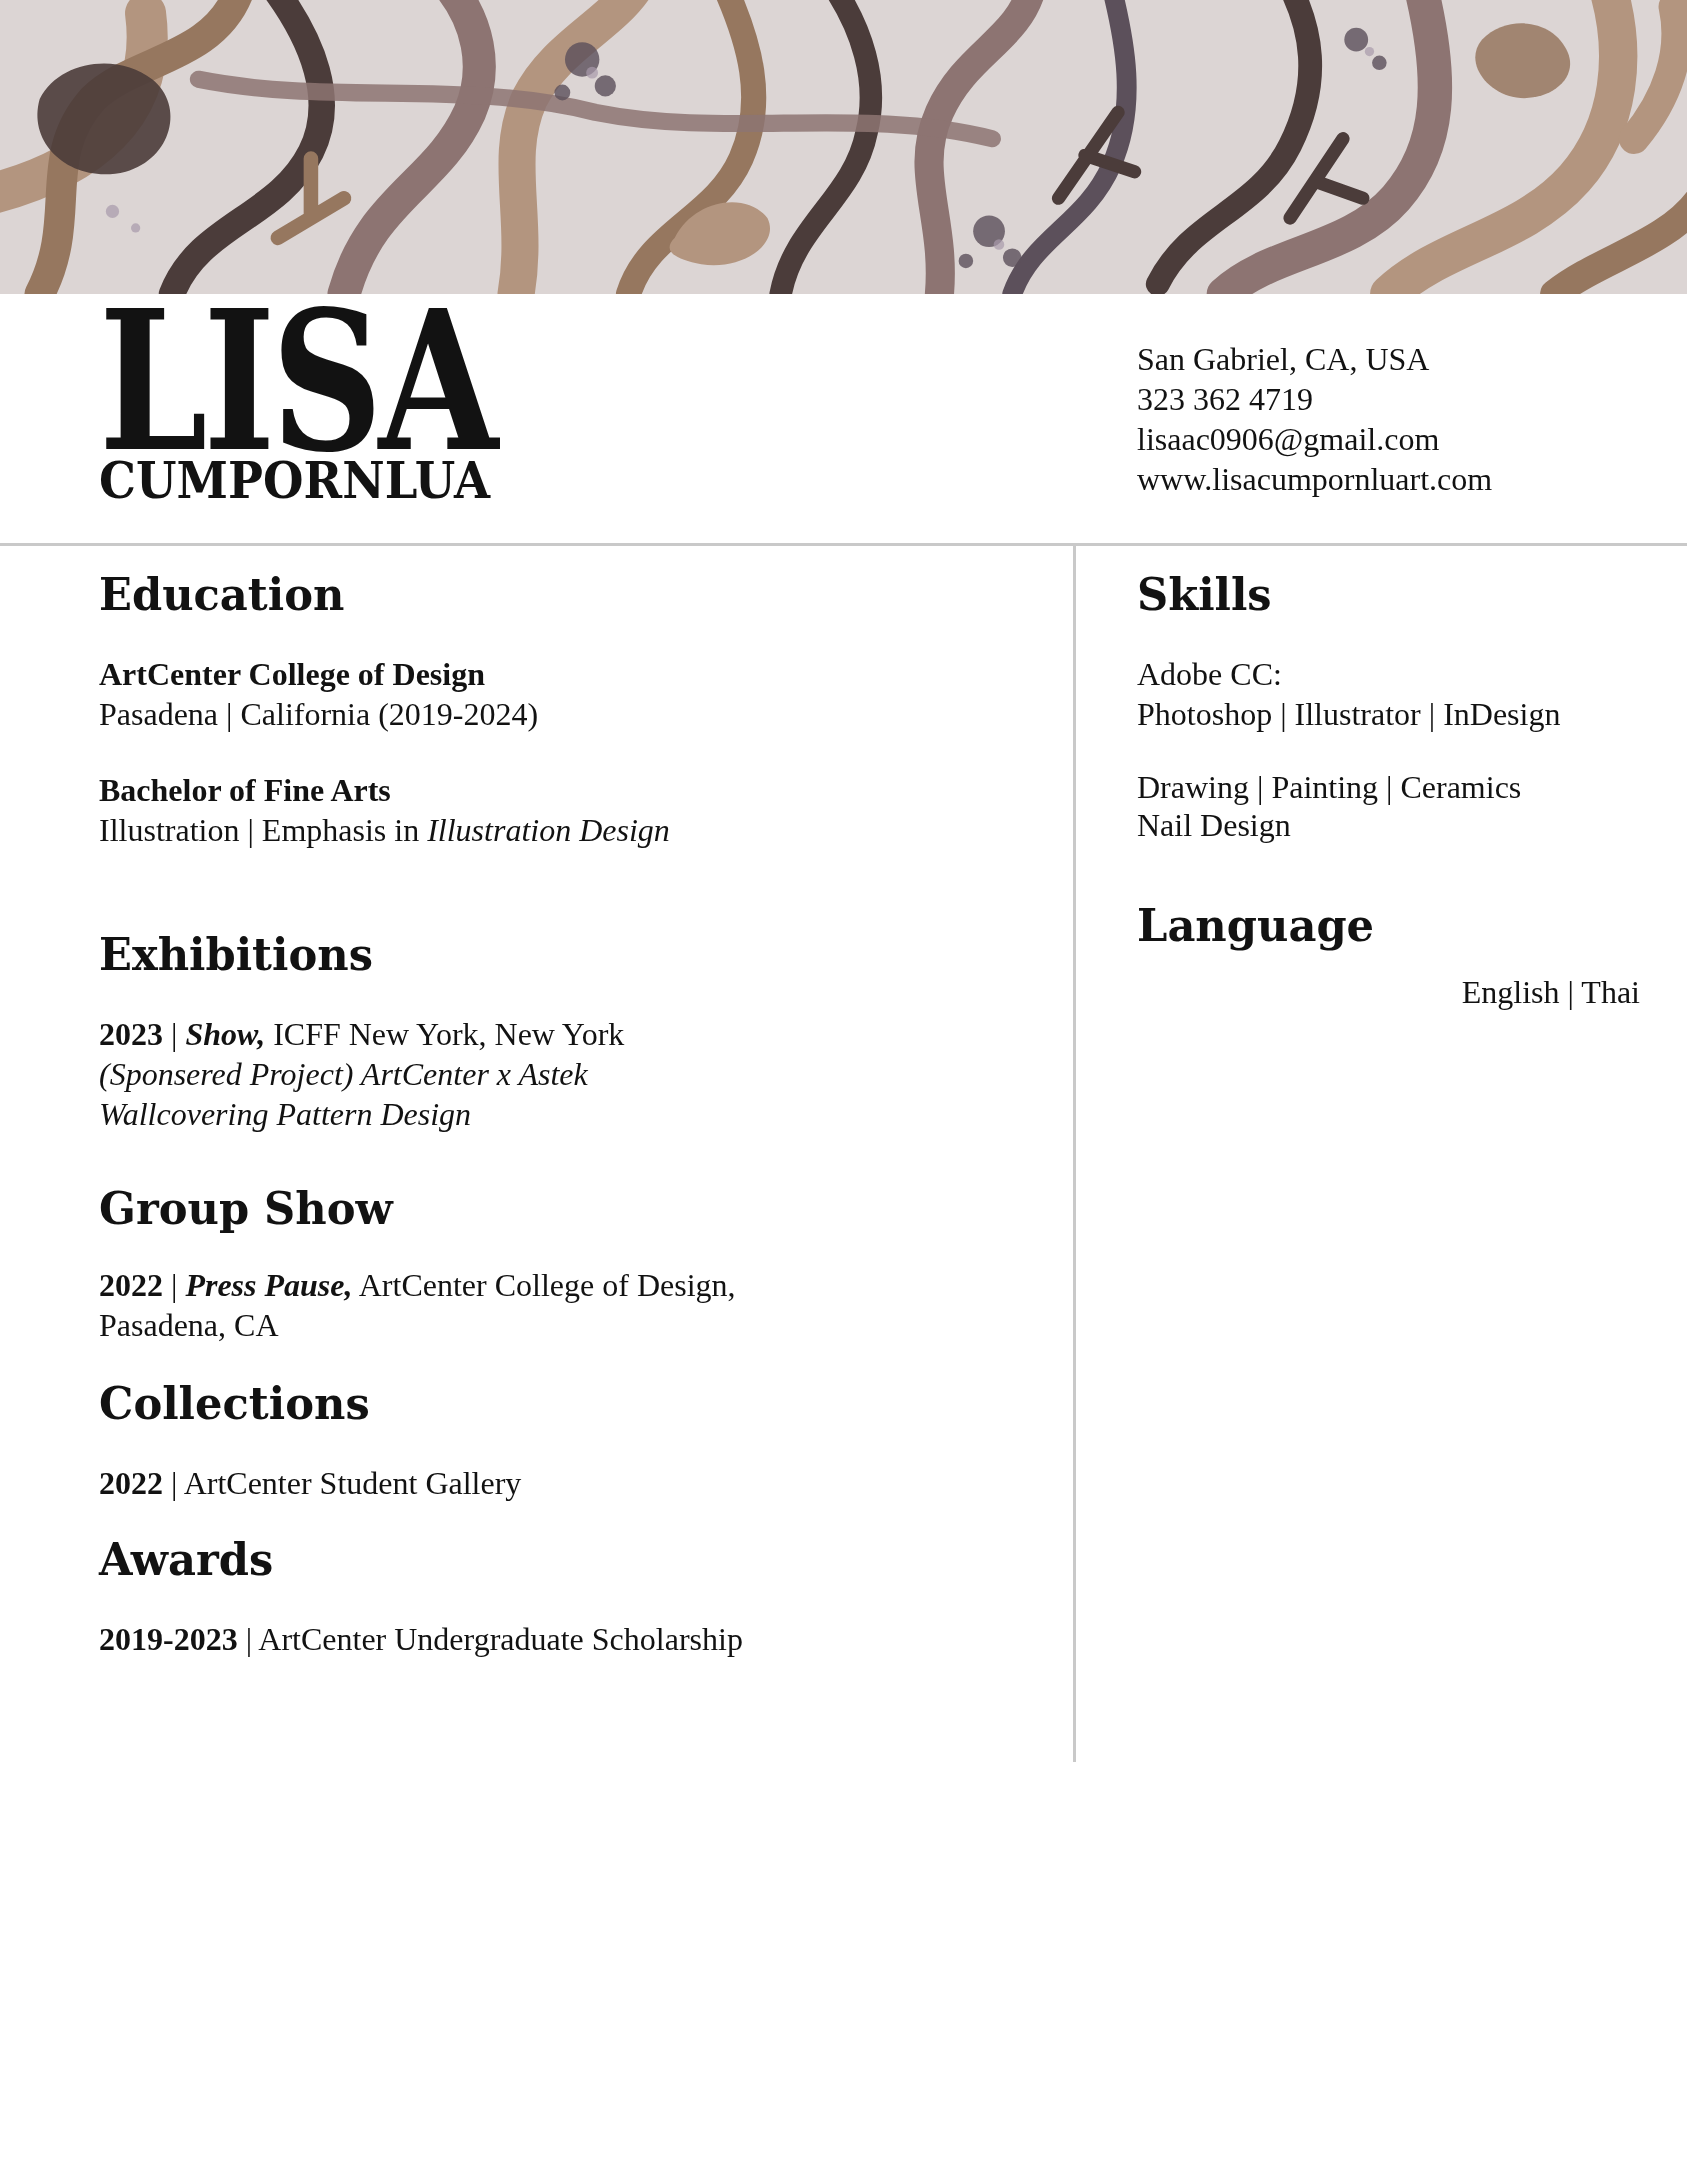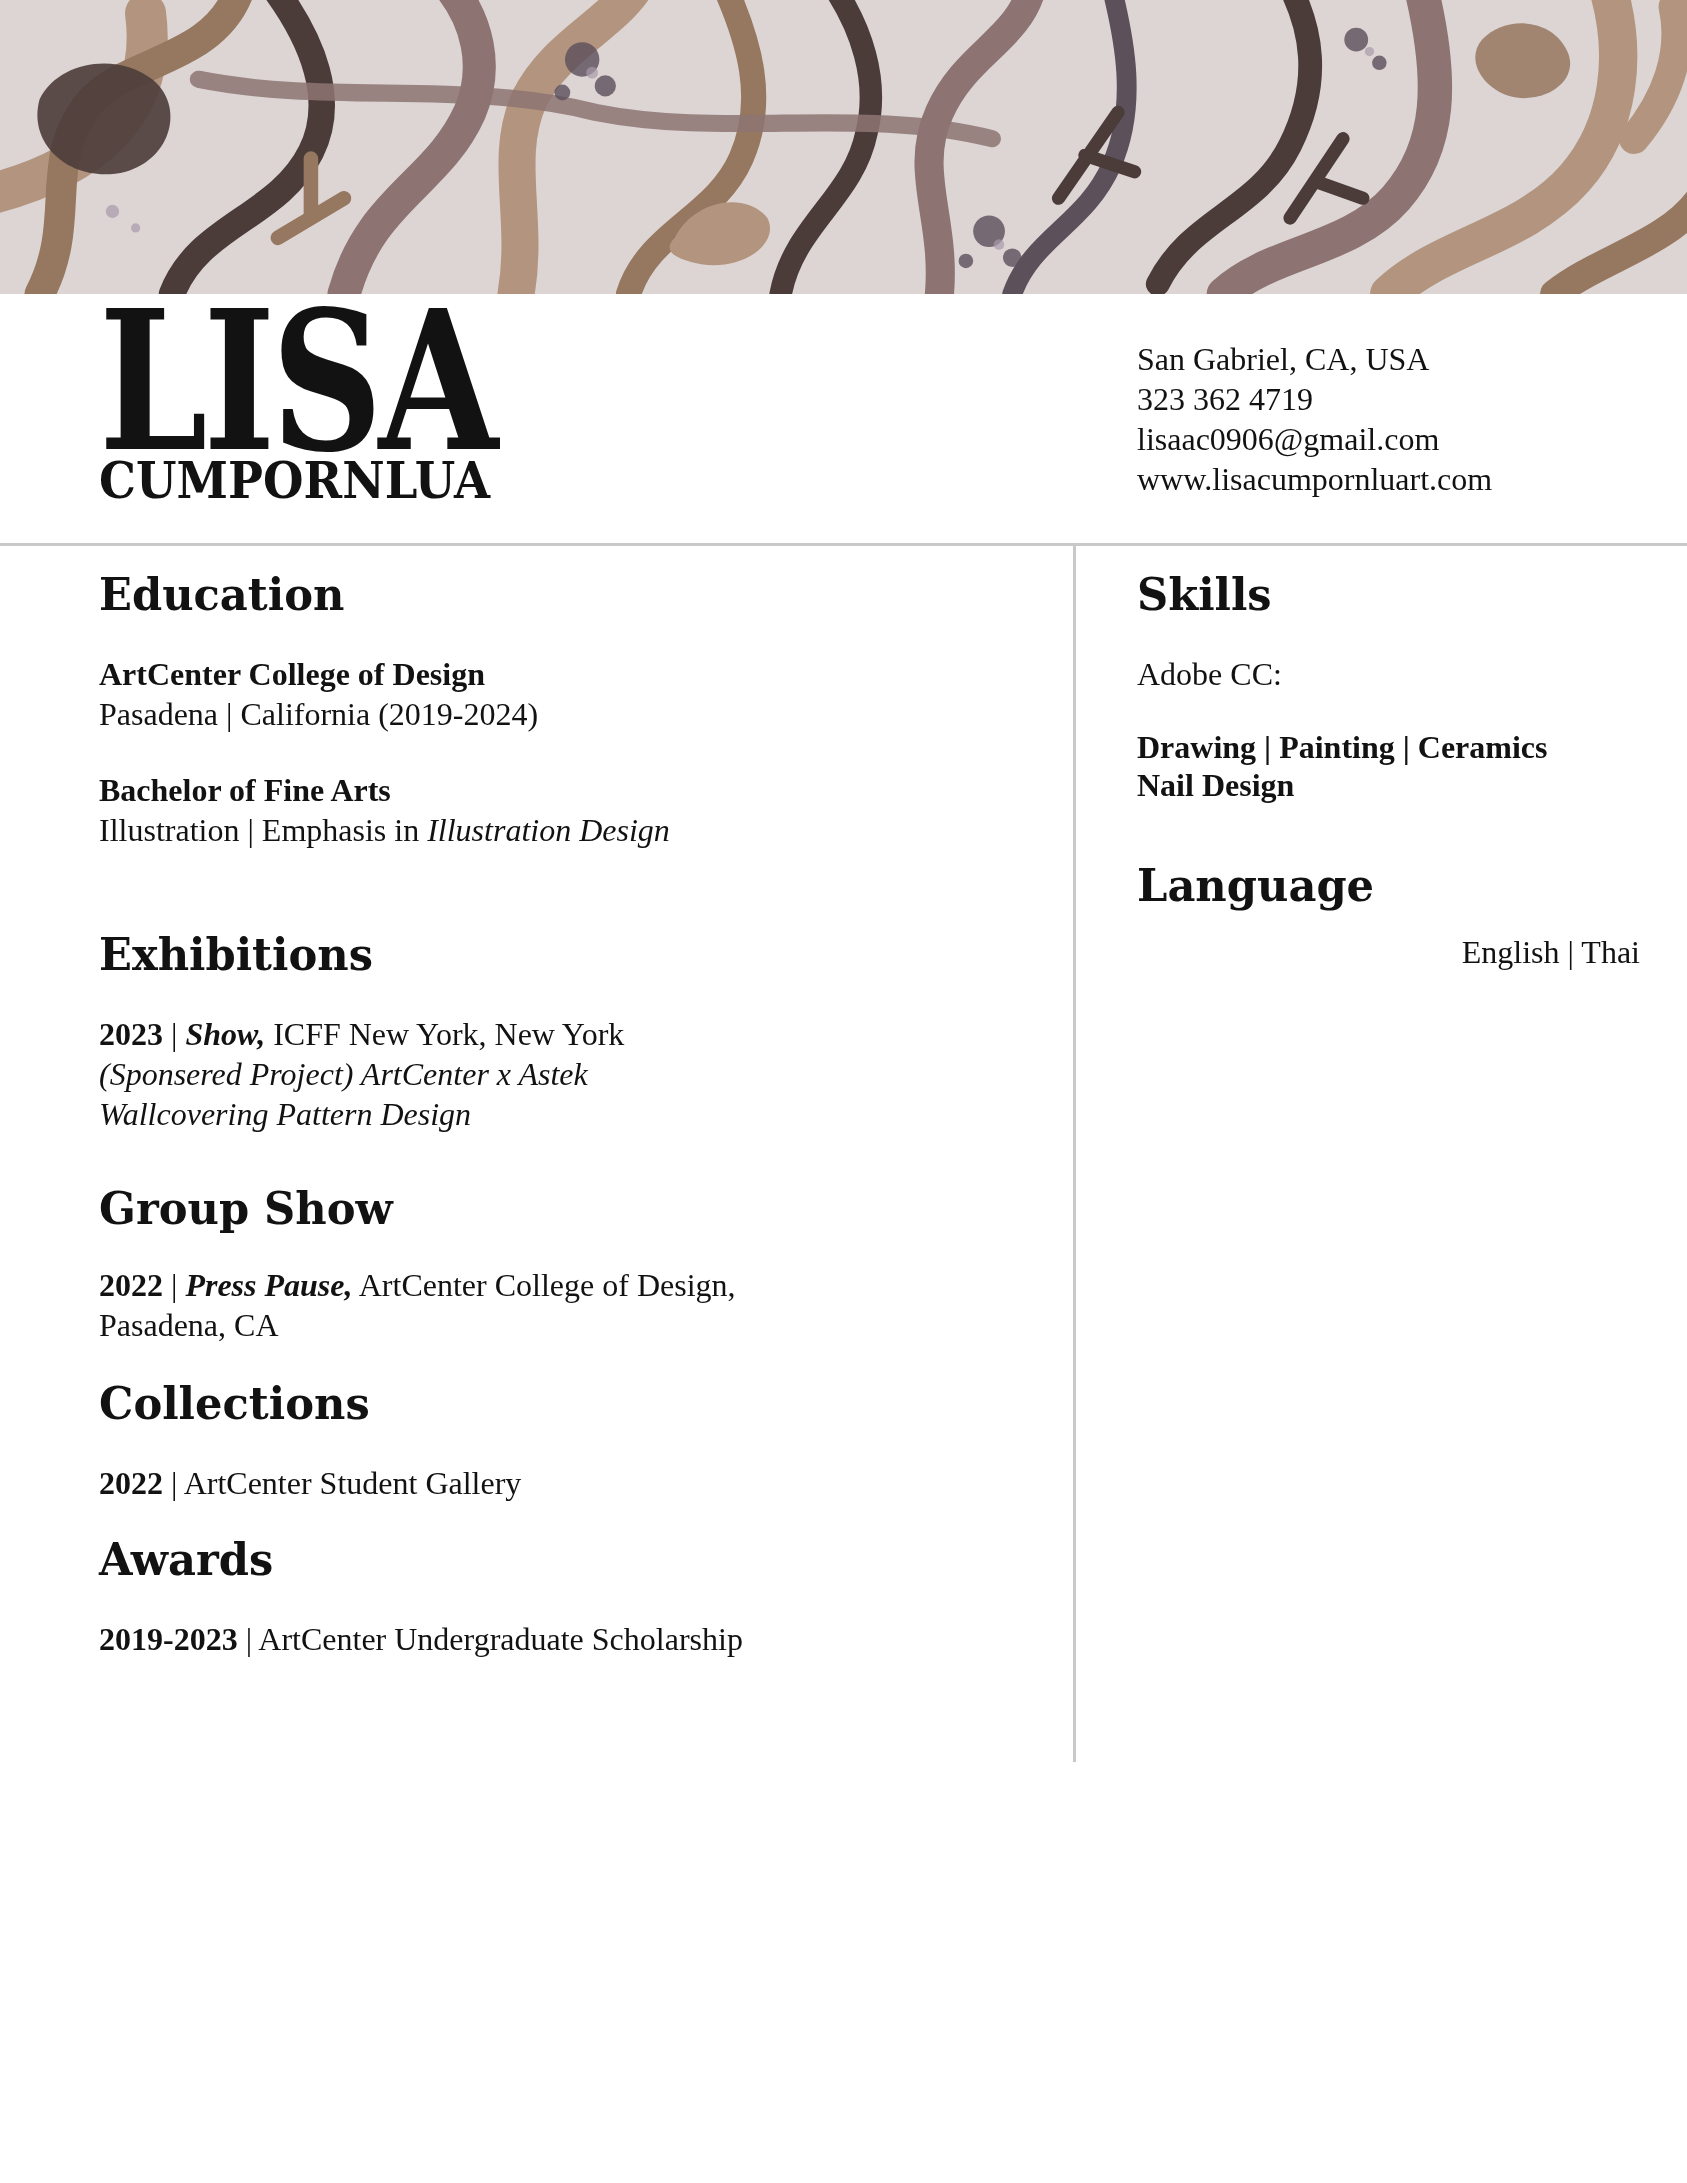--- a/index.html
+++ b/index.html
@@ -91,21 +91,21 @@
   .group-entry{margin-top:26.5px;}
   .h-collections{margin-top:30px;}
   .coll-list{margin-top:26.5px;}
   .coll-list p{line-height:49px;}
   .h-awards{margin-top:23px;}
   .award-row{margin-top:30px;}
 
   
   .skills-g1{margin-top:30px;}
   .skills-g2{margin-top:34px;}
-  .skills-g2 p{line-height:38px;font-weight:bold;}
+  .skills-g2 p{line-height:38px;}
   .h-language{margin-top:53px;}
   .lang-row{margin-top:16.5px;text-align:right;}
 </style>
 </head>
 <body>
 
 <div class="page">
 
   <div class="banner">
     <svg viewBox="0 0 2550 445" preserveAspectRatio="none">
@@ -213,20 +213,21 @@
     </div>
 
   </div>
 
   <div class="col-right">
 
     <h2>Skills</h2>
 
     <div class="skills-g1">
       <p class="nw">Adobe CC:</p>
+      <p class="nw">Photoshop | Illustrator | InDesign</p>
     </div>
 
     <div class="skills-g2">
       <p class="nw">Drawing | Painting | Ceramics</p>
       <p class="nw">Nail Design</p>
     </div>
 
     <h2 class="h-language">Language</h2>
 
     <div class="lang-row">

